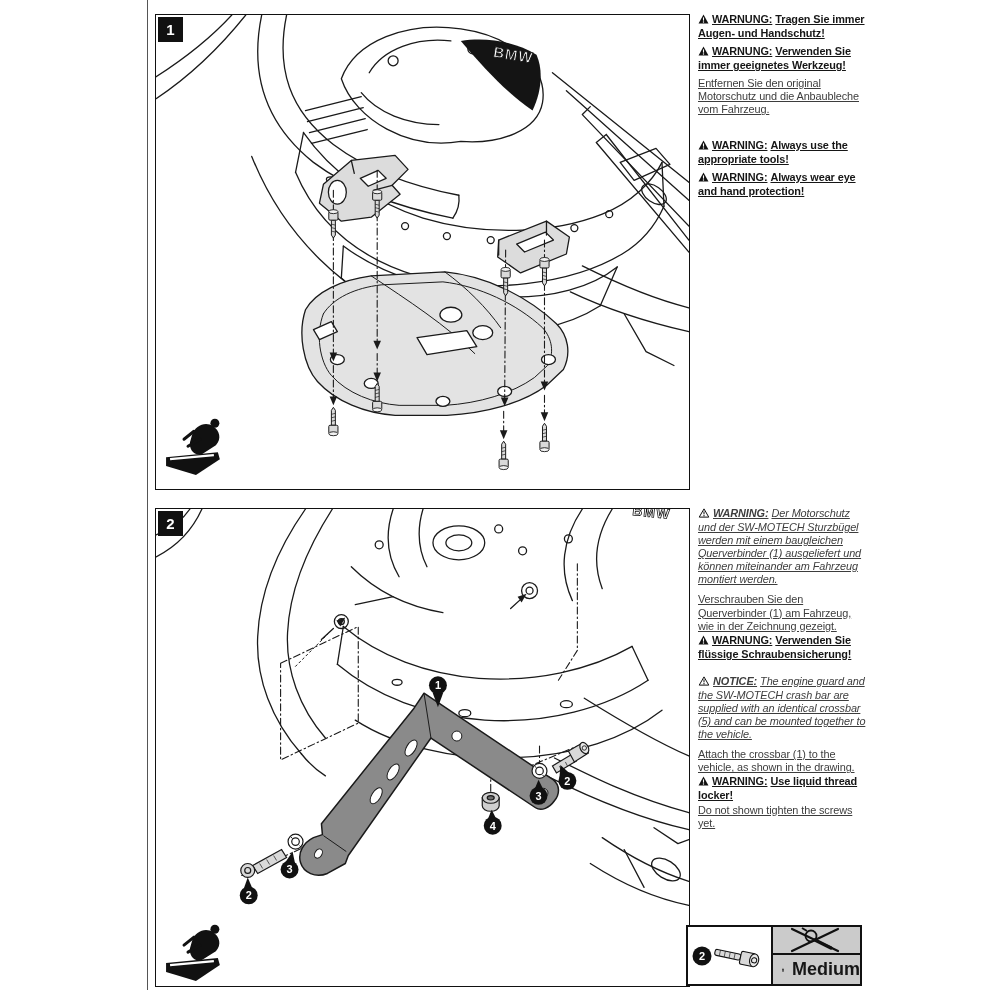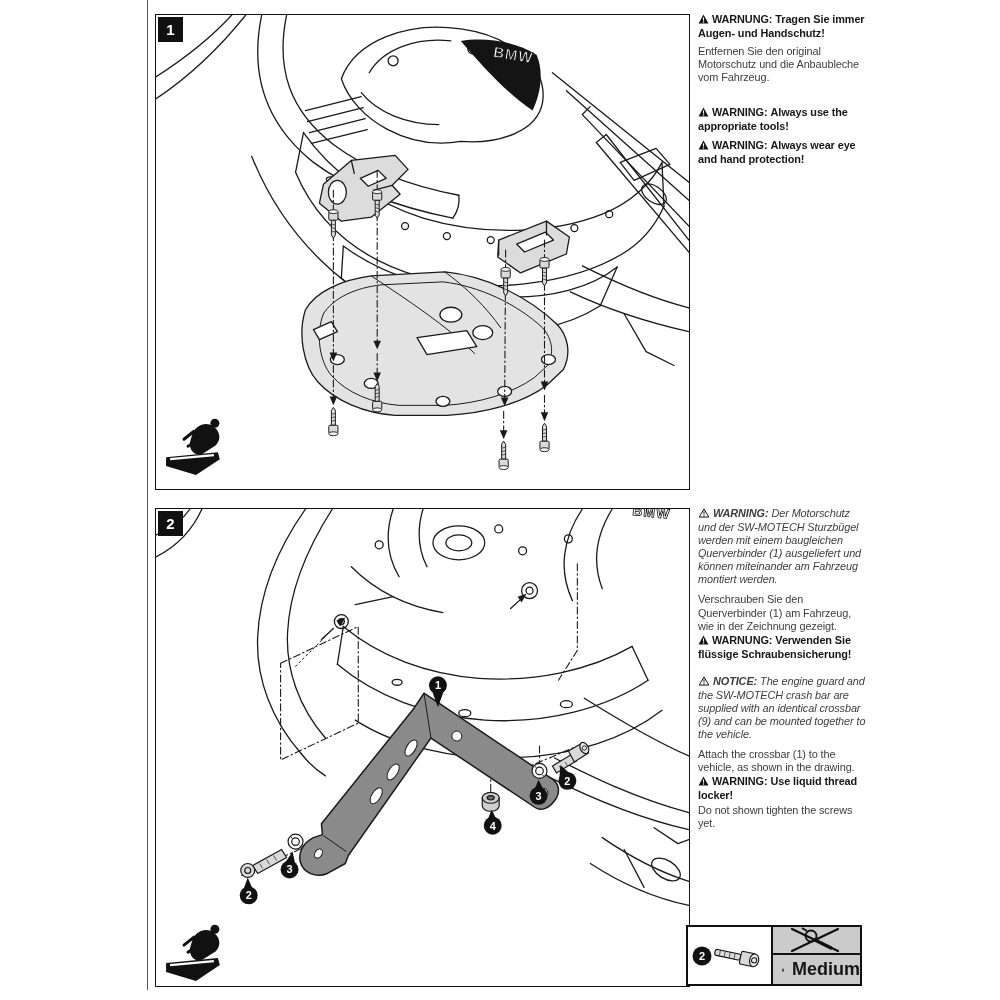--- a/index.html
+++ b/index.html
@@ -8,21 +8,21 @@
   .rule-left{position:absolute;left:147px;top:0;width:1px;height:990px;background:#555;}
   .panel{position:absolute;left:155px;width:535px;border:1.6px solid #111;background:#fff;box-sizing:border-box;}
   #panel1{top:14px;height:476px;}
   #panel2{top:508px;height:479px;}
   .step-badge{position:absolute;top:2px;left:2px;width:25px;height:25px;background:#111;color:#fff;
               display:flex;align-items:center;justify-content:center;font-weight:bold;font-size:15px;z-index:3;}
   .art{position:absolute;left:0;top:0;width:100%;height:100%;}
   svg text{font-family:"Liberation Sans",sans-serif;}
   .text-col{position:absolute;left:698px;width:170px;font-size:10.9px;line-height:1.2;letter-spacing:-0.1px;color:#3d3d3d;}
   #col1{top:13px;} #col2{top:507px;}
-  .text-col p{margin:0 0 9px 0;}
+  .text-col p{margin:0 0 9px 0;text-decoration:underline;}
   .text-col p.warn{font-weight:bold;color:#161616;margin-bottom:5px;}
   .text-col p.notice{font-style:italic;margin-bottom:7px;}
   .text-col p.notice .lbl{font-weight:bold;}
   .text-col p.mb0{margin-bottom:1px;}
   .text-col .gap{height:13px;}
   .ico{display:inline-block;vertical-align:-1px;margin-right:3px;}
   .lbl{margin-right:3px;}
   .parts-table{position:absolute;left:686px;top:925px;width:172px;height:57px;border:2px solid #111;
                box-sizing:content-box;display:grid;grid-template-columns:85px 87px;grid-template-rows:28px 29px;z-index:4;background:#fff;}
   .pt-item{grid-row:1 / span 2;background:#fff;border-right:2px solid #111;display:flex;align-items:center;justify-content:center;}
@@ -153,20 +153,25 @@
       </g>
     </svg>
   </section>
 
   <aside class="text-col" id="col1">
     <p class="warn"><span class="ico"><svg width="11" height="10" viewBox="0 0 20 18">
             <path d="M10,1 L19,17 H1 Z" fill="#111"></path>
             <rect x="9" y="6" width="2" height="6" fill="#fff"></rect>
             <circle cx="10" cy="14.5" r="1.3" fill="#fff"></circle>
           </svg></span><span class="lbl">WARNUNG:</span><span>Tragen Sie immer Augen- und Handschutz!</span></p>
+    <p class="warn"><span class="ico"><svg width="11" height="10" viewBox="0 0 20 18">
+            <path d="M10,1 L19,17 H1 Z" fill="#111"></path>
+            <rect x="9" y="6" width="2" height="6" fill="#fff"></rect>
+            <circle cx="10" cy="14.5" r="1.3" fill="#fff"></circle>
+          </svg></span><span class="lbl">WARNUNG:</span><span>Verwenden Sie immer geeignetes Werkzeug!</span></p>
     <p class="body"><span>Entfernen Sie den original Motorschutz und die Anbaubleche vom Fahrzeug.</span></p>
     <div class="gap"></div>
     <p class="warn"><span class="ico"><svg width="11" height="10" viewBox="0 0 20 18">
             <path d="M10,1 L19,17 H1 Z" fill="#111"></path>
             <rect x="9" y="6" width="2" height="6" fill="#fff"></rect>
             <circle cx="10" cy="14.5" r="1.3" fill="#fff"></circle>
           </svg></span><span class="lbl">WARNING:</span><span>Always use the appropriate tools!</span></p>
     <p class="warn"><span class="ico"><svg width="11" height="10" viewBox="0 0 20 18">
             <path d="M10,1 L19,17 H1 Z" fill="#111"></path>
             <rect x="9" y="6" width="2" height="6" fill="#fff"></rect>
@@ -317,21 +322,21 @@
     <p class="warn mb0"><span class="ico"><svg width="11" height="10" viewBox="0 0 20 18">
             <path d="M10,1 L19,17 H1 Z" fill="#111"></path>
             <rect x="9" y="6" width="2" height="6" fill="#fff"></rect>
             <circle cx="10" cy="14.5" r="1.3" fill="#fff"></circle>
           </svg></span><span class="lbl">WARNUNG:</span><span>Verwenden Sie flüssige Schraubensicherung!</span></p>
     <div class="gap"></div>
     <p class="notice"><span class="ico"><svg width="12" height="10" viewBox="0 0 20 18">
             <path d="M10,1.6 L18.6,16.4 H1.4 Z" fill="none" stroke="#111" stroke-width="1.8"></path>
             <rect x="9.1" y="6" width="1.8" height="5.5" fill="#111"></rect>
             <circle cx="10" cy="14" r="1.2" fill="#111"></circle>
-          </svg></span><span class="lbl">NOTICE:</span><span>The engine guard and the SW-MOTECH crash bar are supplied with an identical crossbar (9) and can be mounted together to the vehicle.</span></p>
+          </svg></span><span class="lbl">NOTICE:</span><span>The engine guard and the SW-MOTECH crash bar are supplied with an identical crossbar (5) and can be mounted together to the vehicle.</span></p>
     <p class="body mb0"><span>Attach the crossbar (1) to the vehicle, as shown in the drawing.</span></p>
     <p class="warn mb0"><span class="ico"><svg width="11" height="10" viewBox="0 0 20 18">
             <path d="M10,1 L19,17 H1 Z" fill="#111"></path>
             <rect x="9" y="6" width="2" height="6" fill="#fff"></rect>
             <circle cx="10" cy="14.5" r="1.3" fill="#fff"></circle>
           </svg></span><span class="lbl">WARNING:</span><span>Use liquid thread locker!</span></p>
     <p class="body"><span>Do not shown tighten the screws yet.</span></p>
   </aside>
 
   <div class="parts-table">

